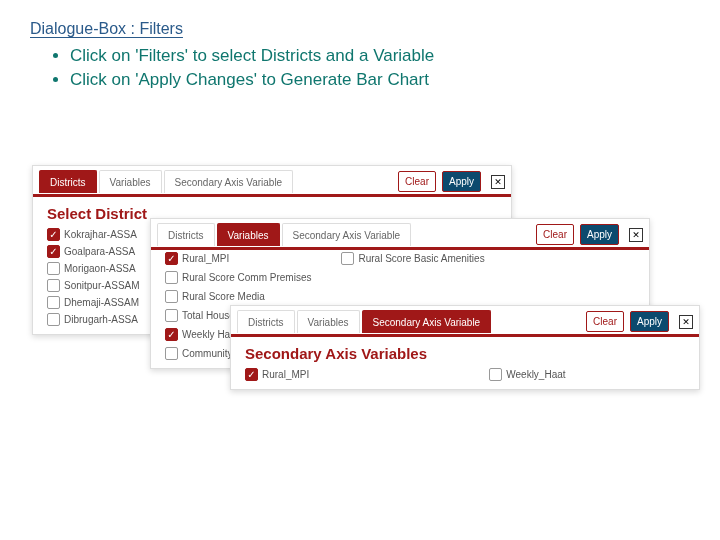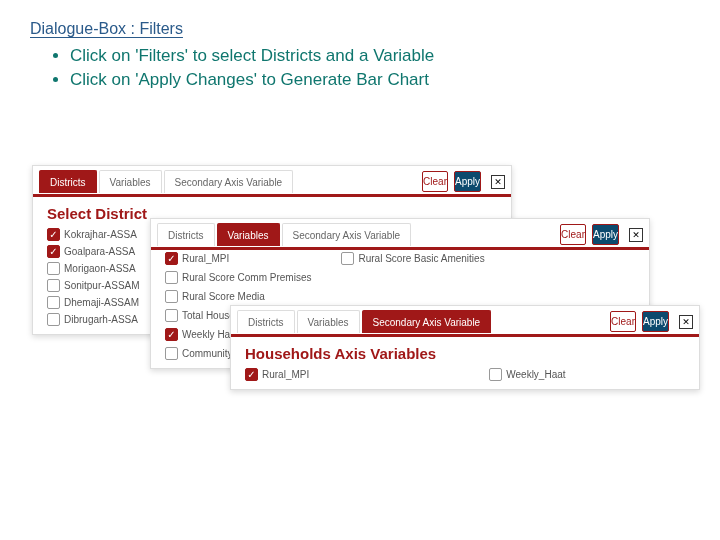--- a/index.html
+++ b/index.html
@@ -5,21 +5,21 @@
   * { box-sizing: border-box; margin: 0; padding: 0; }
   body { font-family: Arial, sans-serif; width: 720px; height: 540px; background: #fff; position: relative; }
   .header { padding: 20px 30px 10px 30px; }
   .title { font-size: 16px; color: #2a5a8a; text-decoration: underline; text-underline-offset: 3px; margin-bottom: 6px; }
   .bullets { list-style: disc; padding-left: 40px; font-size: 17px; color: #0f766e; line-height: 1.4; }
   .dialog { position: absolute; background: #fff; border: 1px solid #ddd; box-shadow: 0 2px 6px rgba(0,0,0,0.15); }
   .tabs { display: flex; align-items: center; border-bottom: 3px solid #a01818; padding: 3px 6px 0 6px; gap: 2px; }
   .tab { font-size: 10px; color: #666; padding: 6px 10px 5px 10px; border: 1px solid #ddd; border-bottom: none; background: #fff; border-radius: 2px 2px 0 0; cursor: pointer; white-space: nowrap; }
   .tab.active { background: #a01818; color: #fff; border-color: #a01818; }
   .spacer { flex: 1; }
-  .btn { font-size: 10px; padding: 4px 0; border: 1px solid #a01818; color: #a01818; background: #fff; border-radius: 2px; margin: 2px 2px; cursor: pointer; }
+  .btn { font-size: 10px; padding: 4px 6px; border: 1px solid #a01818; color: #a01818; background: #fff; border-radius: 2px; margin: 2px 2px; cursor: pointer; }
   .btn.primary { background: #0c4a6e; color: #fff; }
   .close { width: 14px; height: 14px; border: 1px solid #333; display: flex; align-items: center; justify-content: center; font-size: 9px; margin-left: 6px; cursor: pointer; }
   .section-title { font-size: 15px; font-weight: bold; color: #a01818; padding: 8px 14px 4px 14px; }
   .body { padding: 2px 14px 8px 14px; display: flex; flex-wrap: wrap; gap: 6px 30px; }
   .chk { display: flex; align-items: center; gap: 4px; font-size: 10px; color: #555; white-space: nowrap; }
   .box { width: 13px; height: 13px; border: 1px solid #999; border-radius: 2px; display: inline-flex; align-items: center; justify-content: center; background: #fff; flex-shrink: 0; }
   .box.checked { background: #a01818; border-color: #a01818; }
   .box.checked::after { content: "✓"; color: #fff; font-size: 10px; line-height: 1; }
   .col { display: flex; flex-direction: column; gap: 6px; }
   .d1 { top: 165px; left: 32px; width: 480px; }
@@ -126,21 +126,21 @@
 <div class="dialog d3">
   <div class="tabs">
     <div class="tab">Districts</div>
     <div class="tab">Variables</div>
     <div class="tab active">Secondary Axis Variable</div>
     <div class="spacer"></div>
     <button class="btn">Clear</button>
     <button class="btn primary">Apply</button>
     <div class="close">✕</div>
   </div>
-  <div class="section-title">Households Axis Variables</div>
+  <div class="section-title">Secondary Axis Variables</div>
   <div class="body">
     <label class="chk">
         <span class="box checked"></span>
         <span>Rural_MPI</span>
       </label>
     <div class="spacer" style="flex:0 0 120px"></div>
     <label class="chk">
         <span class="box"></span>
         <span>Weekly_Haat</span>
       </label>

